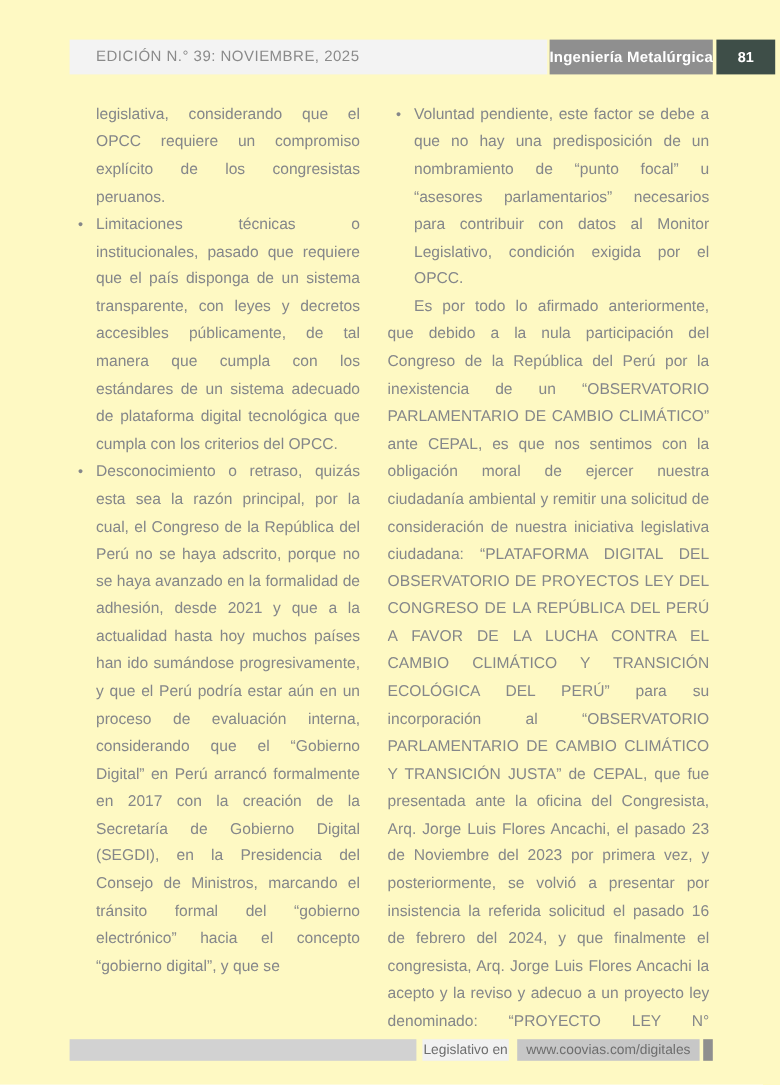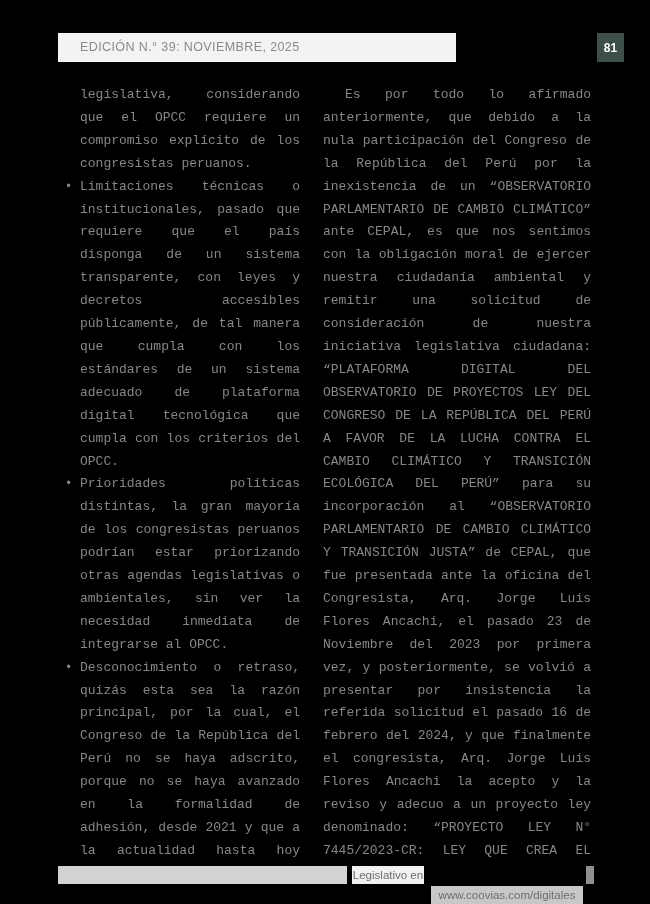--- a/index.html
+++ b/index.html
@@ -1,21 +1,21 @@
 <!DOCTYPE html>
 <html lang="es"><head>
 <meta charset="utf-8">
 <style>
   * { margin: 0; padding: 0; box-sizing: border-box; }
   html, body { background: #ffffff; }
   .page {
     position: relative;
     width: 650px;
     height: 904px;
-    background: #000000;
+    background: #fef9c3;
     font-family: "Liberation Sans", "DejaVu Sans", sans-serif;
     overflow: hidden;
     margin: 0 auto;
   }
 
   
   .edition-bar {
     position: absolute;
     left: 58px; top: 33px;
     width: 398px; height: 29px;
@@ -36,39 +36,38 @@
     color: #ffffff;
     font-size: 12.5px;
     font-weight: bold;
     letter-spacing: 0.2px;
     display: flex; align-items: center; justify-content: center;
     white-space: nowrap;
   }
   .page-badge {
     position: absolute;
     left: 597px; top: 33px;
-    width: 27px; height: 29px;
+    width: 49px; height: 29px;
     background: #3e4e48;
     color: #ffffff;
     font-size: 12px;
     font-weight: bold;
     display: flex; align-items: center; justify-content: center;
   }
 
   
   .column {
     position: absolute;
     top: 84px;
     height: 780px;
     overflow: hidden;
     color: #85878a;
     font-size: 13px;
     line-height: 22.9px;
     text-align: justify;
-    font-family: Liberation Mono, monospace;
   }
   .column-left  { left: 58px;  width: 242px; }
   .column-right { left: 323px; width: 268px; }
 
   .continuation-paragraph {
     margin-left: 22px;
   }
   .bullet-list {
     list-style: none;
     padding-left: 22px;
@@ -108,47 +107,49 @@
   .footer-url-chip {
     position: absolute;
     left: 431px; top: 866px;
     width: 152px; height: 18px;
     background: #c7c7c7;
     color: #6e6e6e;
     font-size: 11.5px;
     display: flex; align-items: center; justify-content: center;
     white-space: nowrap;
     text-decoration: none;
-    margin-top: 20px;
   }
   .footer-end-square {
     position: absolute;
     left: 586px; top: 866px;
     width: 8px; height: 18px;
     background: #8f8f8f;
   }
 </style>
 </head>
 <body>
 
 <div class="page">
 
   <div class="edition-bar">EDICIÓN N.° 39: NOVIEMBRE, 2025</div>
+  <div class="section-badge">Ingeniería Metalúrgica</div>
   <div class="page-badge">81</div>
 
   <div class="column column-left">
     <p class="continuation-paragraph">legislativa, considerando que el OPCC requiere un compromiso explícito de los congresistas peruanos.</p>
     <ul class="bullet-list">
       <li>Limitaciones técnicas o institucionales, pasado que requiere que el país disponga de un sistema transparente, con leyes y decretos accesibles públicamente, de tal manera que cumpla con los estándares de un sistema adecuado de plataforma digital tecnológica que cumpla con los criterios del OPCC.</li>
-      <li>Prioridades políticas distintas, la gran mayoría de los congresistas peruanos podrían estar priorizando otras agendas legislativas o ambientales, sin ver la necesidad inmediata de integrarse al OPCC.</li>
       <li>Desconocimiento o retraso, quizás esta sea la razón principal, por la cual, el Congreso de la República del Perú no se haya adscrito, porque no se haya avanzado en la formalidad de adhesión, desde 2021 y que a la actualidad hasta hoy muchos países han ido sumándose progresivamente, y que el Perú podría estar aún en un proceso de evaluación interna, considerando que el “Gobierno Digital” en Perú arrancó formalmente en 2017 con la creación de la Secretaría de Gobierno Digital (SEGDI), en la Presidencia del Consejo de Ministros, marcando el tránsito formal del “gobierno electrónico” hacia el concepto “gobierno digital”, y que se</li>
     </ul>
   </div>
 
   <div class="column column-right">
+    <ul class="bullet-list">
+      <li>Voluntad pendiente, este factor se debe a que no hay una predisposición de un nombramiento de “punto focal” u “asesores parlamentarios” necesarios para contribuir con datos al Monitor Legislativo, condición exigida por el OPCC.</li>
+    </ul>
     <p class="closing-paragraph">Es por todo lo afirmado anteriormente, que debido a la nula participación del Congreso de la República del Perú por la inexistencia de un “OBSERVATORIO PARLAMENTARIO DE CAMBIO CLIMÁTICO” ante CEPAL, es que nos sentimos con la obligación moral de ejercer nuestra ciudadanía ambiental y remitir una solicitud de consideración de nuestra iniciativa legislativa ciudadana: “PLATAFORMA DIGITAL DEL OBSERVATORIO DE PROYECTOS LEY DEL CONGRESO DE LA REPÚBLICA DEL PERÚ A FAVOR DE LA LUCHA CONTRA EL CAMBIO CLIMÁTICO Y TRANSICIÓN ECOLÓGICA DEL PERÚ” para su incorporación al “OBSERVATORIO PARLAMENTARIO DE CAMBIO CLIMÁTICO Y TRANSICIÓN JUSTA” de CEPAL, que fue presentada ante la oficina del Congresista, Arq. Jorge Luis Flores Ancachi, el pasado 23 de Noviembre del 2023 por primera vez, y posteriormente, se volvió a presentar por insistencia la referida solicitud el pasado 16 de febrero del 2024, y que finalmente el congresista, Arq. Jorge Luis Flores Ancachi la acepto y la reviso y adecuo a un proyecto ley denominado: “PROYECTO LEY N° 7445/2023-CR: LEY QUE CREA EL OBSERVATORIO PARLAMENTARIO DE CAMBIO CLIMÁTICO”, el pasado 02 de abril del 2024.</p>
   </div>
 
   <div class="footer-rule-bar"></div>
   <div class="footer-available-label">Legislativo en</div>
   <a class="footer-url-chip" href="#">www.coovias.com/digitales</a>
   <div class="footer-end-square"></div>
 
 </div>
 

